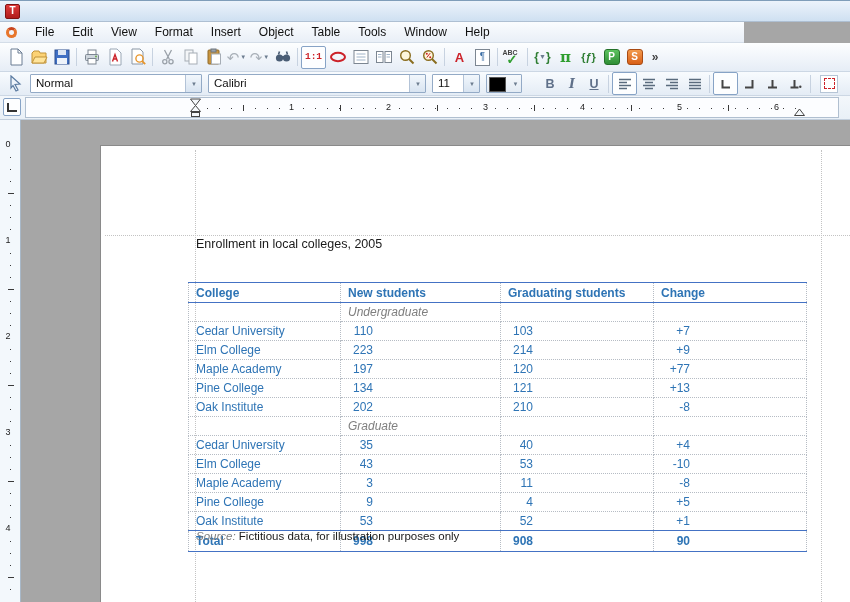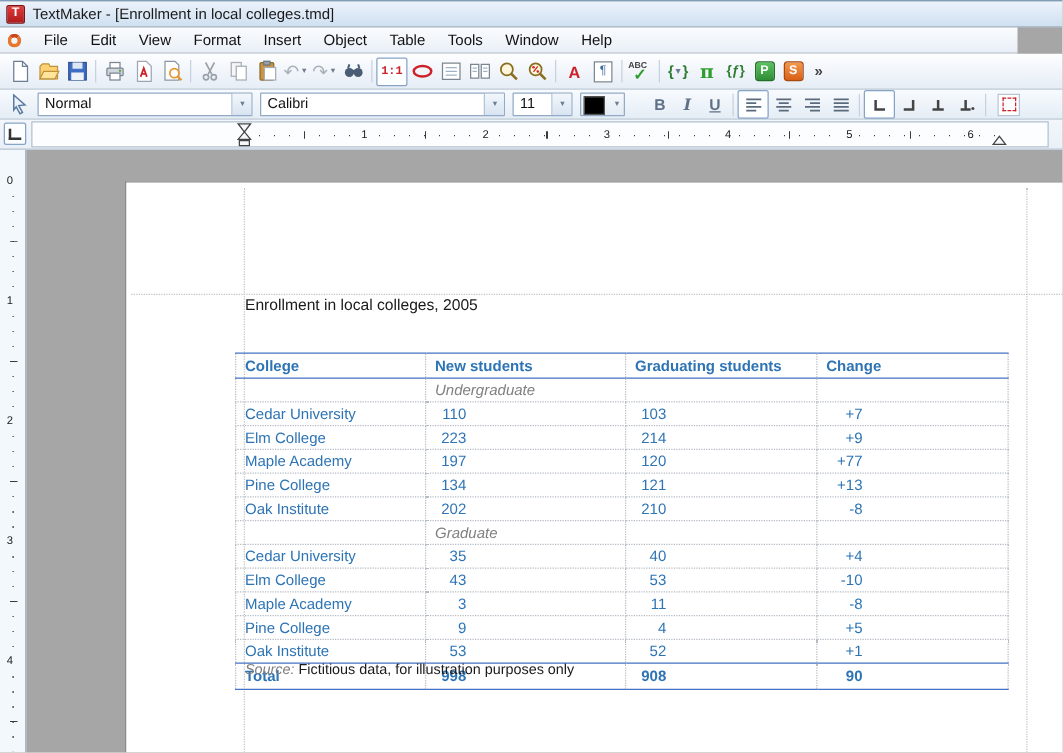--- a/index.html
+++ b/index.html
@@ -7,21 +7,21 @@
           font-family:"Liberation Sans",sans-serif;-webkit-font-smoothing:antialiased;}
   
   .titlebar{position:absolute;left:0;top:0;width:850px;height:22px;
     background:linear-gradient(#ecf3fb,#cfe0f1);border-top:1px solid #7f9db9;
     border-bottom:1px solid #aebfd2;display:flex;align-items:center;box-sizing:border-box;}
   .appicon{width:13px;height:13px;margin:0 6px 0 5px;background:linear-gradient(#e03b3b,#b01c1c);
     border:1px solid #7e1212;border-radius:2px;color:#fff;font-size:10px;font-weight:bold;
     display:flex;align-items:center;justify-content:center;line-height:1;}
   .wtitle{font-size:12px;color:#1a1a1a;}
   
-  .menubar{position:absolute;left:0;top:22px;width:814px;height:21px;
+  .menubar{position:absolute;left:0;top:22px;width:744px;height:21px;
     background:linear-gradient(#fafcfe,#e9eff7);border-bottom:1px solid #d4dde8;
     display:flex;align-items:center;box-sizing:border-box;}
   .applogo{width:11px;height:11px;border:3px solid #e8762c;border-radius:50%;
     border-top-color:#c9461f;box-sizing:border-box;margin:0 9px 0 6px;}
   .mitem{font-size:12px;color:#111;padding:2px 9px;}
   
   .toolbar{position:absolute;left:0;top:43px;width:850px;height:29px;
     background:linear-gradient(#fdfeff,#e6edf6);border-bottom:1px solid #ccd7e4;
     display:flex;align-items:center;box-sizing:border-box;padding-left:4px;}
   .formatbar{position:absolute;left:0;top:72px;width:850px;height:24px;
@@ -110,21 +110,20 @@
     display:flex;align-items:center;justify-content:center;flex:0 0 auto;}
   .redclip i{display:block;width:9px;height:9px;border:1px dashed #cc2229;}
 </style>
 </head>
 <body>
 
 <div class="screen">
 
   <div class="titlebar">
     <div class="appicon">T</div>
-    <div class="wtitle">TextMaker - [Enrollment in local colleges.tmd]</div>
   </div>
 
   <div class="menubar">
     <span class="applogo"></span>
     <span class="mitem">File</span>
     <span class="mitem">Edit</span>
     <span class="mitem">View</span>
     <span class="mitem">Format</span>
     <span class="mitem">Insert</span>
     <span class="mitem">Object</span>
@@ -290,21 +289,21 @@
         <svg width="16" height="17">
           <path d="M3 1l9 8-5 .5 3 5.5-2 1-3-5.5L3 13z" fill="#eef4fb" stroke="#5a7aa0" stroke-width="1.2"></path>
         </svg>
       </span>
     <span class="dd" style="width:172px;gap:10px;">
         <span class="txt">Normal</span>
         <span class="btn">
           <span class="caret">▼</span>
         </span>
       </span>
-    <span class="dd" style="width:196px;">
+    <span class="dd" style="width:218px;">
         <span class="txt">Calibri</span>
         <span class="btn">
           <span class="caret">▼</span>
         </span>
       </span>
     <span class="dd" style="width:48px;">
         <span class="txt">11</span>
         <span class="btn">
           <span class="caret">▼</span>
         </span>

